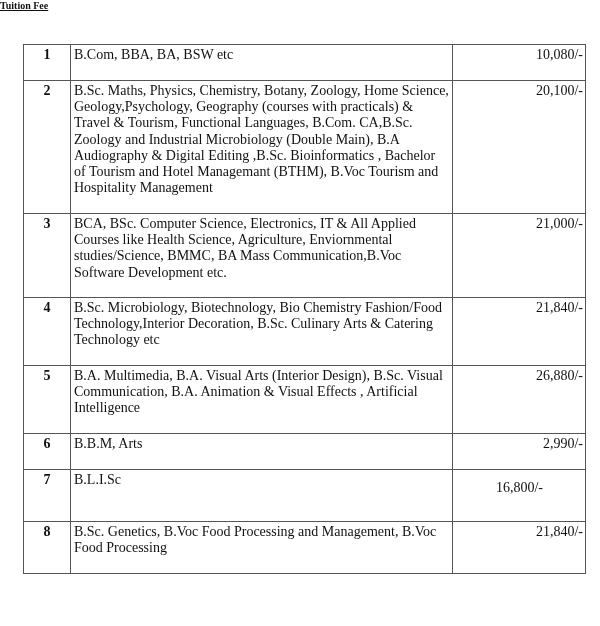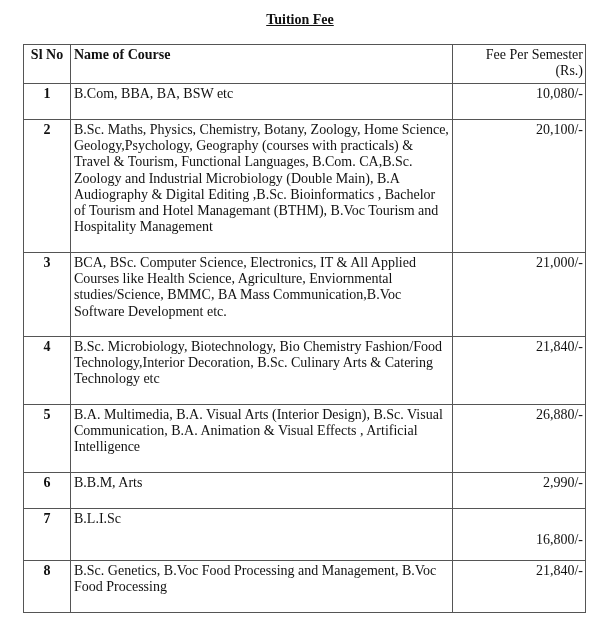--- a/index.html
+++ b/index.html
@@ -1,41 +1,36 @@
 <!DOCTYPE html>
 <html><head>
   <meta charset="utf-8">
   <style>
     html, body { margin: 0; padding: 0; background: #ffffff; }
     body { width: 600px; height: 626px; position: relative; overflow: hidden;
            font-family: "Liberation Serif", serif; color: #111; }
-    .title { position: absolute; top: 12px; left: 0; width: 600px; text-align: center;
-             font-weight: bold; font-size: 14px; text-decoration: underline; }
+    .title { position: absolute; top: 0; left: 0; width: 600px; text-align: left;
+             font-weight: bold; font-size: 10px; text-decoration: underline; }
     table { position: absolute; top: 44px; left: 23px; width: 563px;
             border-collapse: collapse; font-size: 14px; line-height: 16.2px; }
     td, th { border: 1px solid #555; vertical-align: top; padding: 2px 3px 0 3px; }
     th { font-weight: normal; }
     .c-sl { width: 46px; text-align: center; font-weight: bold; padding-left: 0; padding-right: 0; }
     .c-name { width: 375px; text-align: left; }
     .c-fee { text-align: right; padding-right: 2px; }
     .h-name { font-weight: bold; }
-    .fee-low { display: block; margin-top: 21px; }
+    .fee-low { display: block; margin-top: 8px; text-align: center; }
   </style>
 </head>
 <body>
 
 <div class="title">Tuition Fee</div>
 
 <table>
   <tbody>
-      <tr style="height:39px;">
-    <th class="c-sl">Sl No</th>
-    <th class="c-name h-name">Name of Course</th>
-    <th class="c-fee">Fee Per Semester (Rs.)</th>
-  </tr>
   <tr style="height:36px;">
     <td class="c-sl">1</td>
     <td class="c-name">B.Com, BBA, BA, BSW etc</td>
     <td class="c-fee">10,080/-</td>
   </tr>
   <tr style="height:133px;">
     <td class="c-sl">2</td>
     <td class="c-name">B.Sc. Maths, Physics, Chemistry, Botany, Zoology, Home Science, Geology,Psychology, Geography (courses with practicals) &amp; Travel &amp; Tourism, Functional Languages, B.Com. CA,B.Sc. Zoology and Industrial Microbiology (Double Main), B.A Audiography &amp; Digital Editing ,B.Sc. Bioinformatics , Bachelor of Tourism and Hotel Managemant (BTHM), B.Voc Tourism and Hospitality Management</td>
     <td class="c-fee">20,100/-</td>
   </tr>

